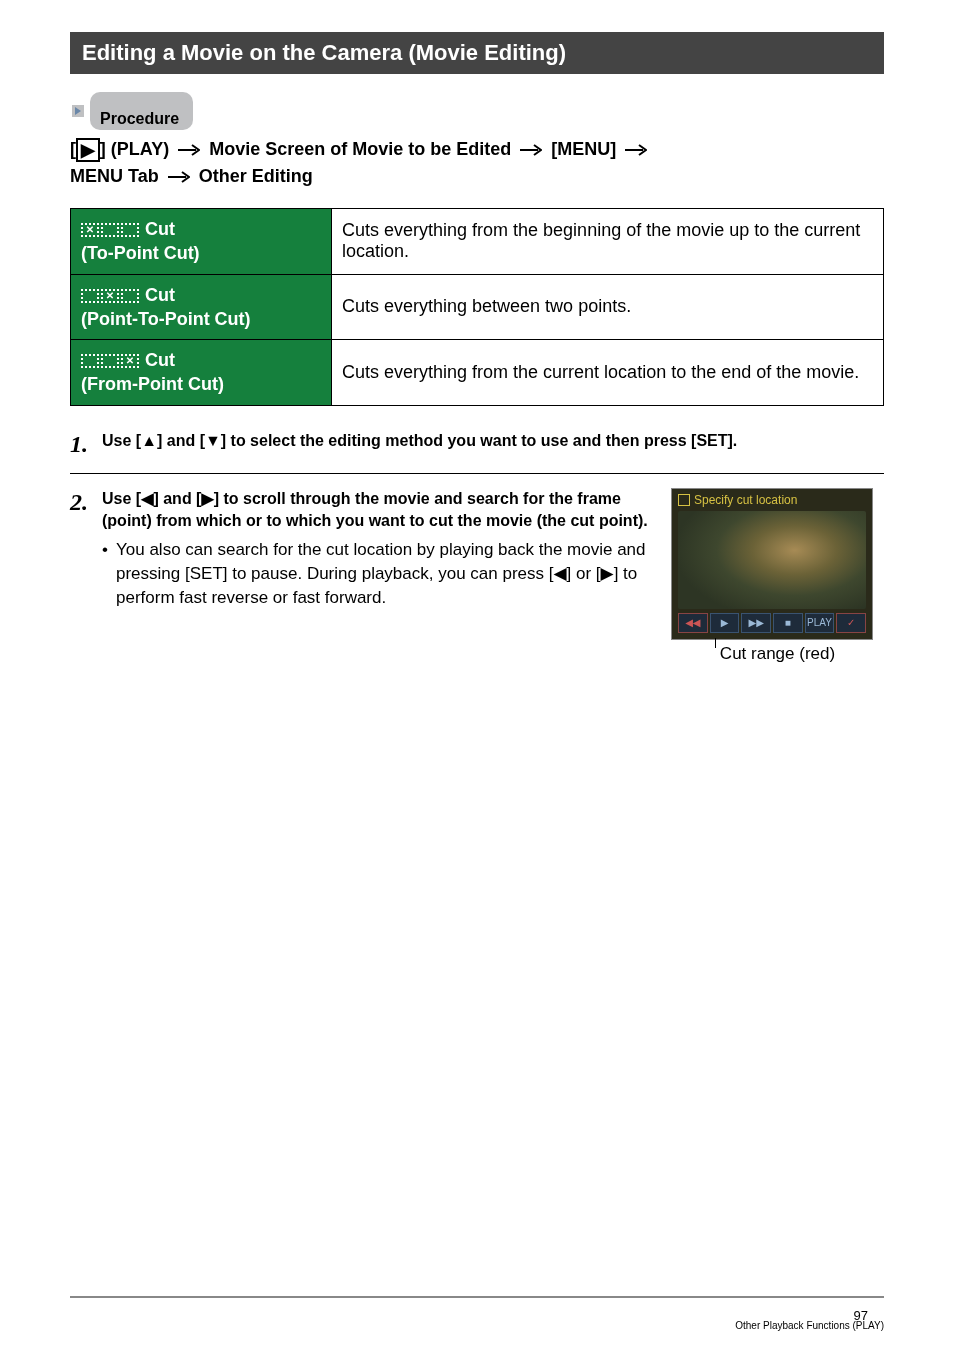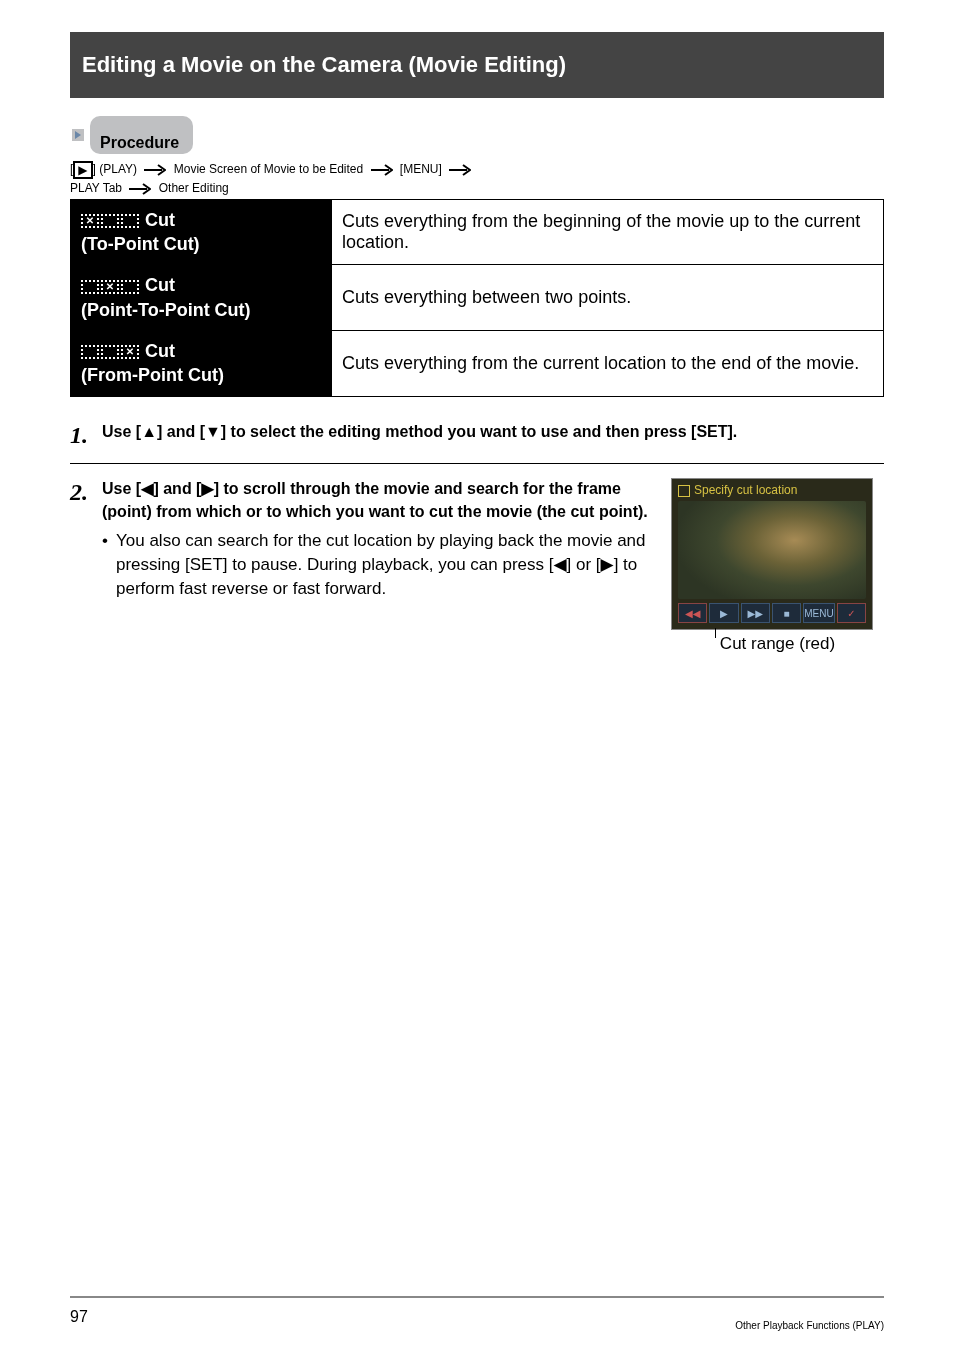--- a/index.html
+++ b/index.html
@@ -15,21 +15,21 @@
     min-height: 1357px;
     padding: 32px 70px 40px 70px;
     box-sizing: border-box;
     position: relative;
   }
   .section-header {
     background: #444;
     color: #fff;
     font-weight: bold;
     font-size: 22px;
-    padding: 20px 12px;
+    padding: 8px 12px;
     margin-bottom: 18px;
   }
   .procedure-line {
     display: flex;
     align-items: center;
     margin-bottom: 4px;
   }
   .procedure-bullet {
     width: 16px;
     height: 16px;
@@ -37,25 +37,25 @@
   }
   .procedure-pill {
     background: #bfc0c2;
     border-radius: 10px;
     padding: 18px 14px 2px 10px;
     font-weight: bold;
     font-size: 16px;
     color: #000;
   }
   .breadcrumb {
-    font-weight: normal;
-    font-size: 12px;
+    font-weight: bold;
+    font-size: 18px;
     line-height: 1.5;
     margin-top: 6px;
-    margin-bottom: 2px;
+    margin-bottom: 18px;
   }
   .arrow {
     display: inline-block;
     vertical-align: middle;
     margin: 0 4px;
   }
   .body-text {
     font-size: 18px;
     line-height: 1.4;
     margin-bottom: 16px;
@@ -65,21 +65,21 @@
     width: 100%;
     margin-bottom: 24px;
   }
   table.cuts td {
     border: 1px solid #000;
     padding: 8px 10px;
     vertical-align: middle;
     font-size: 18px;
   }
   table.cuts td.label {
-    background: #000000;
+    background: #15803d;
     color: #fff;
     font-weight: bold;
     width: 240px;
     line-height: 1.35;
   }
   .cut-icon-row {
     display: inline-flex;
     gap: 2px;
     vertical-align: middle;
     margin-right: 6px;
@@ -222,22 +222,22 @@
   .footer-row {
     display: flex;
     justify-content: space-between;
     align-items: baseline;
     font-size: 14px;
     color: #000;
   }
   .footer-page {
     position: absolute;
     left: 0; right: 16px;
-    text-align: left;
-    font-size: 16px;
+    text-align: right;
+    font-size: 13px;
   }
   .footer-right {
     margin-left: auto;
     font-size: 10px;
     margin-top: 12px;
   }
   .play-icon-box {
     display: inline-flex;
     border: 2px solid #000;
     padding: 1px 3px;
@@ -270,21 +270,21 @@
     <svg class="arrow" width="22" height="12" viewBox="0 0 22 12">
         <line x1="0" y1="6" x2="18" y2="6" stroke="#000" stroke-width="2"></line>
         <path d="M14 1 L21 6 L14 11" fill="none" stroke="#000" stroke-width="2"></path>
       </svg>
     <span>[MENU]</span>
     <svg class="arrow" width="22" height="12" viewBox="0 0 22 12">
         <line x1="0" y1="6" x2="18" y2="6" stroke="#000" stroke-width="2"></line>
         <path d="M14 1 L21 6 L14 11" fill="none" stroke="#000" stroke-width="2"></path>
       </svg>
     <br>
-    <span>PLAY Tab</span>
+    <span>MENU Tab</span>
     <svg class="arrow" width="22" height="12" viewBox="0 0 22 12">
         <line x1="0" y1="6" x2="18" y2="6" stroke="#000" stroke-width="2"></line>
         <path d="M14 1 L21 6 L14 11" fill="none" stroke="#000" stroke-width="2"></path>
       </svg>
     <span>Other Editing</span>
   </div>
 
 
   <table class="cuts">
     <tbody>
@@ -347,21 +347,21 @@
         <div class="thumb">
           <div class="thumb-top">
             <span class="thumb-checkbox"></span><span>Specify cut location</span>
           </div>
           <div class="thumb-img"></div>
           <div class="thumb-bar">
             <div class="seg red">◀◀</div>
             <div class="seg">▶</div>
             <div class="seg">▶▶</div>
             <div class="seg">■</div>
-            <div class="seg">MENU</div>
+            <div class="seg">PLAY</div>
             <div class="seg red">✓</div>
           </div>
         </div>
         <div class="caption-line">
           <span class="caption-tick"></span>
           <span>Cut range (red)</span>
         </div>
       </div>
     </div>
   </div>

